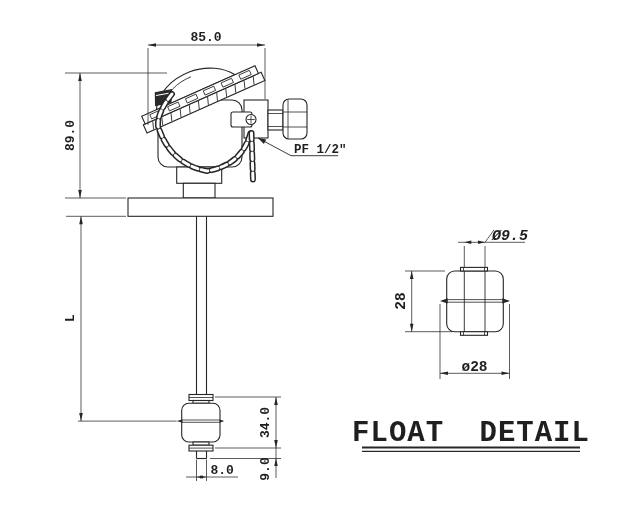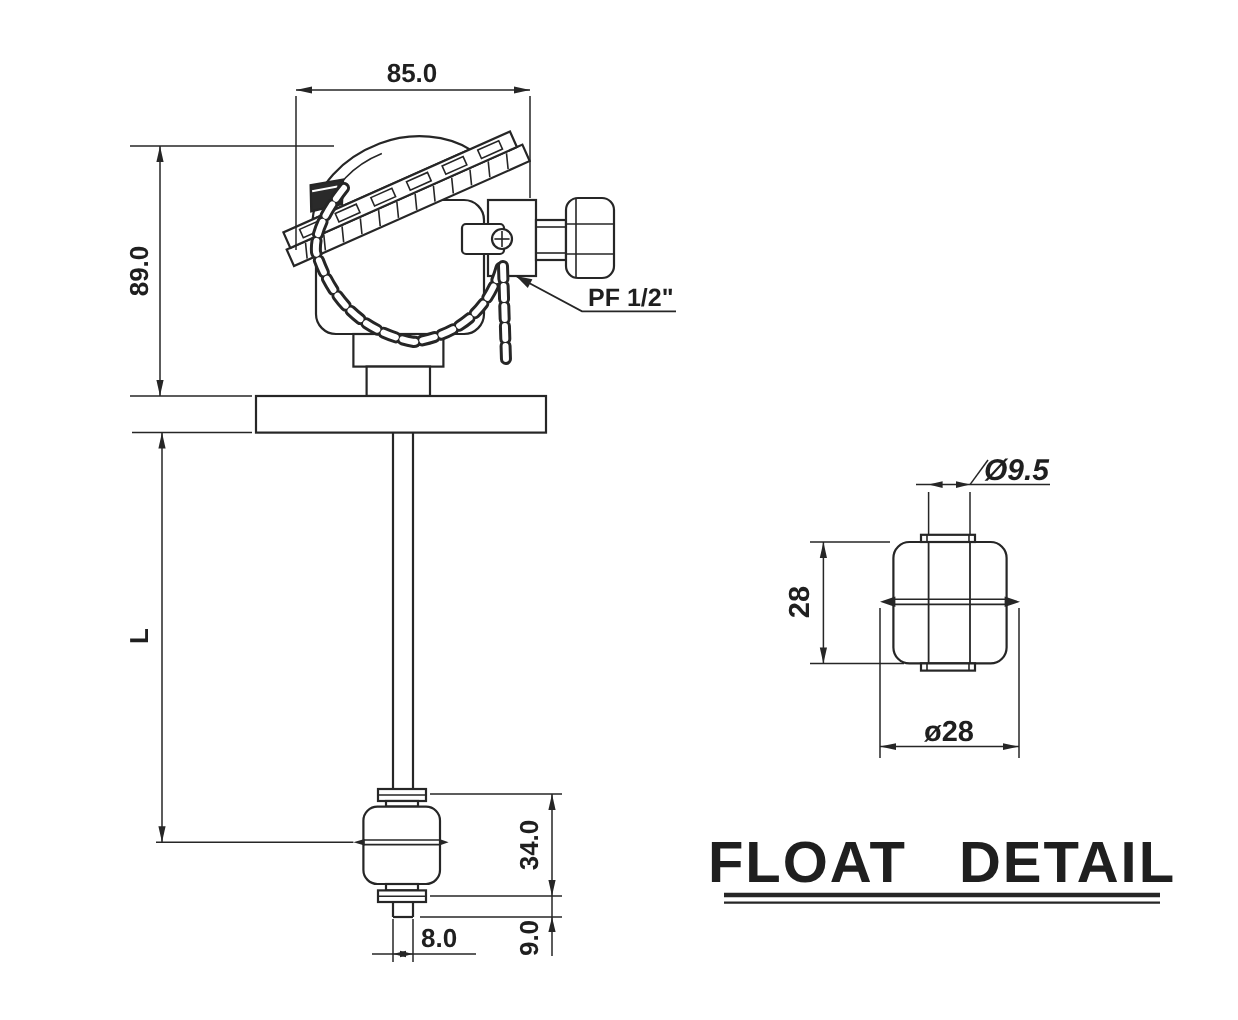--- a/index.html
+++ b/index.html
@@ -1,18 +1,18 @@
 <!DOCTYPE html>
 <html><head>
 <meta charset="utf-8">
 <style>
   html,body{margin:0;padding:0;background:#f4f4f4;}
   .sheet{
     position:relative;width:619px;height:510px;background:#ffffff;
-    font-family:Liberation Sans, sans-serif;overflow:hidden;
+    font-family:Liberation Mono, monospace;overflow:hidden;
   }
   svg{display:block;}
   text{fill:#1f1f1f;}
   .dim-txt{font-weight:bold;font-size:13px;}
   .dim-txt-sm{font-weight:bold;font-size:12.5px;}
   .det-txt{font-weight:bold;font-size:14.5px;}
   .det-txt-i{font-weight:bold;font-style:italic;font-size:15px;}
   .title-txt{font-weight:bold;font-size:29px;letter-spacing:1px;word-spacing:17px;}
 </style>
 </head>

